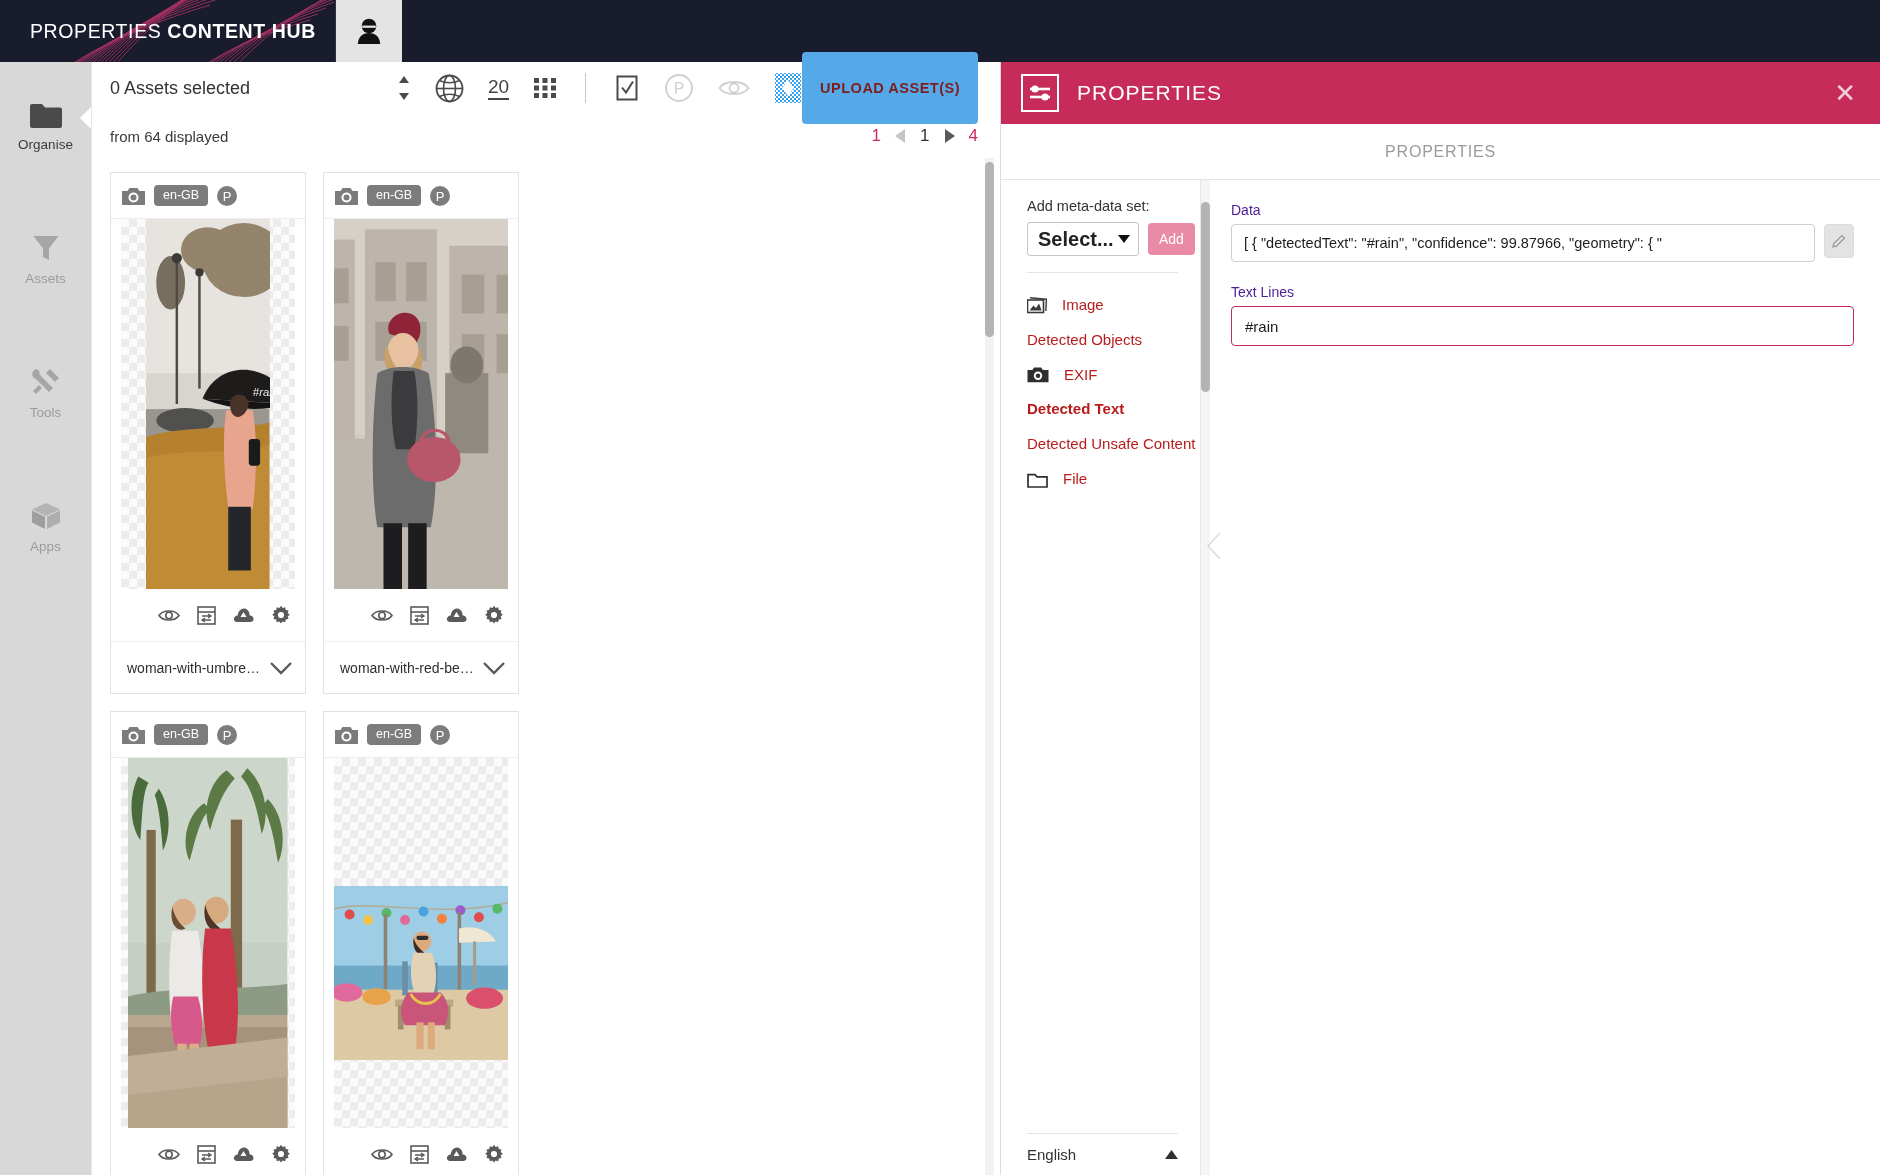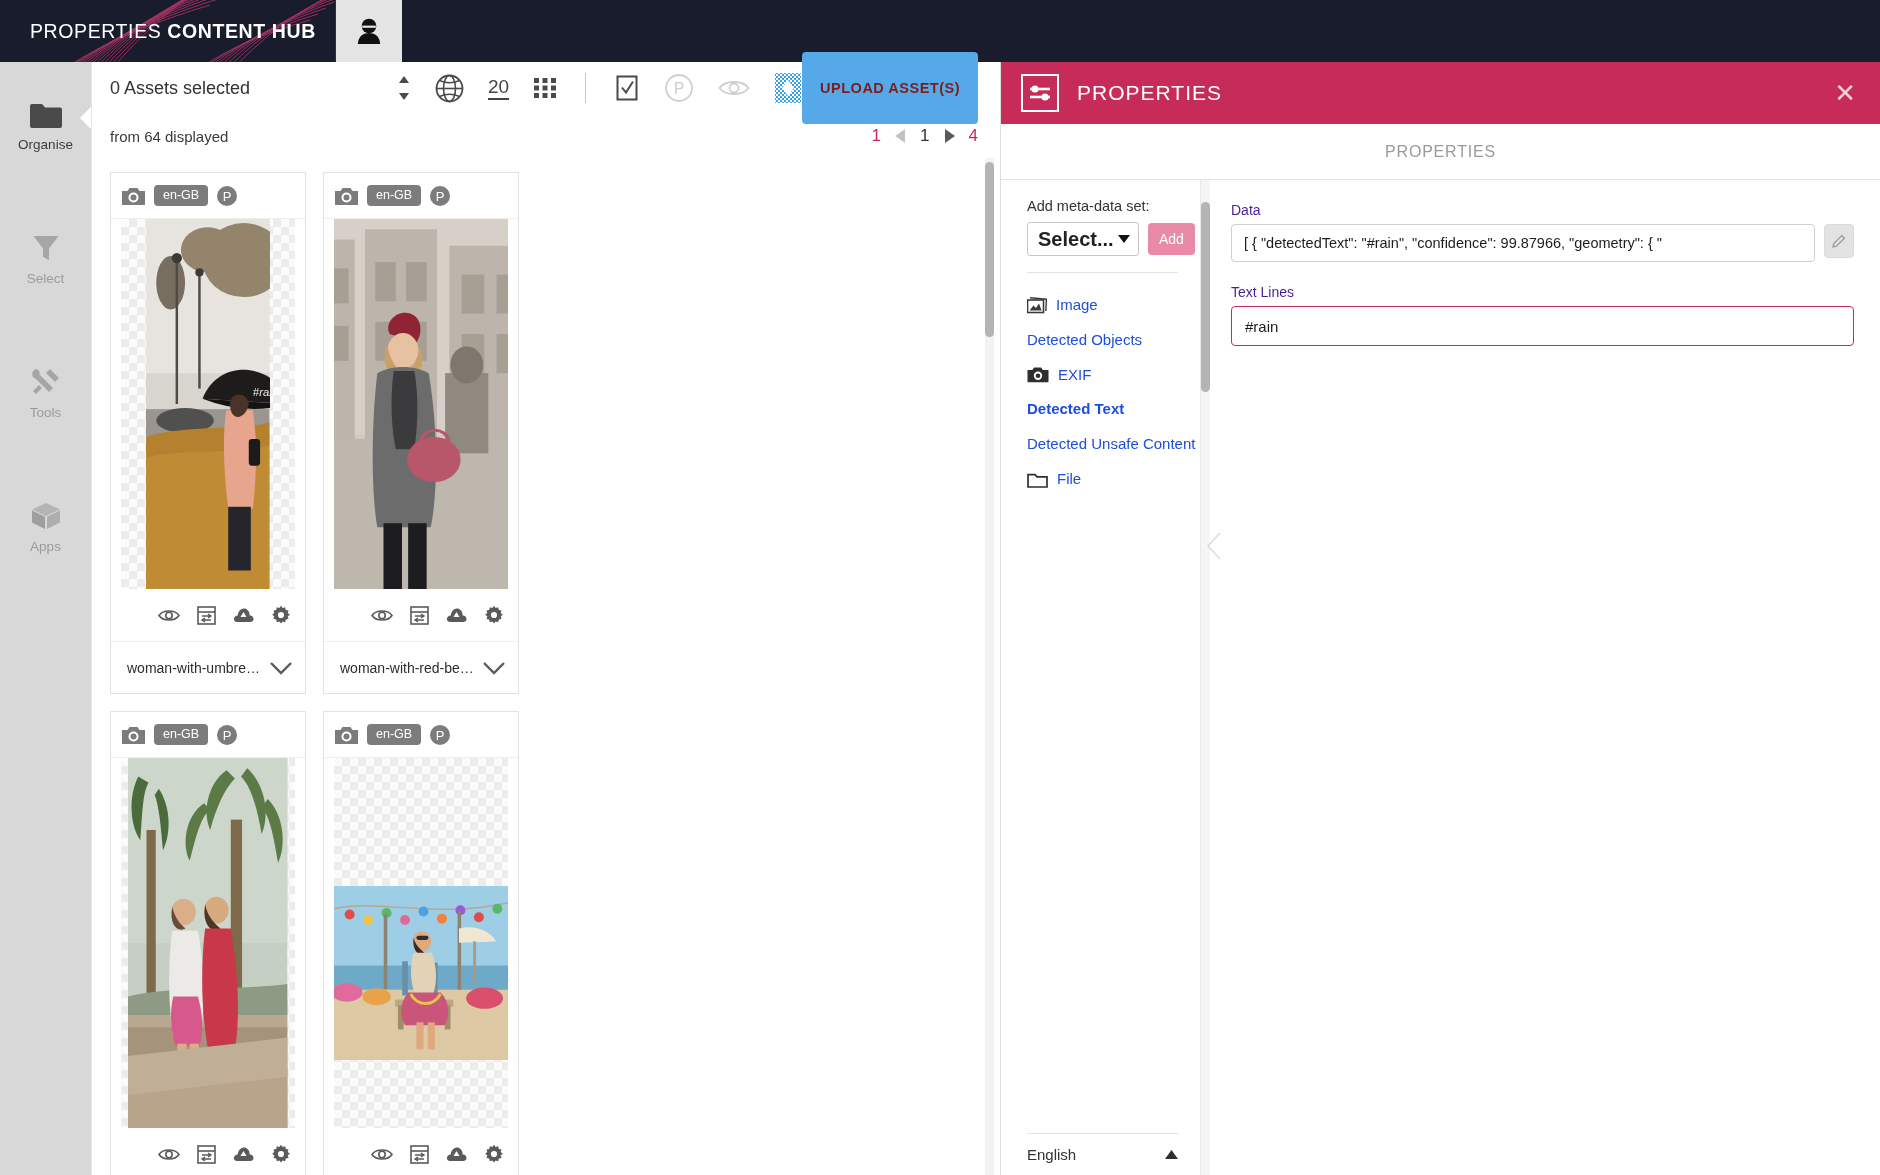--- a/index.html
+++ b/index.html
@@ -184,21 +184,21 @@
     background: #fff; display: flex; align-items: center; justify-content: space-between;
     padding: 0 8px 0 10px; font-size: 20px; font-weight: 700; color: #222; cursor: pointer;
   }
   .mn-add {
     background: #e98aa6; color: #fff; border: none; border-radius: 4px;
     font-size: 14px; padding: 8px 11px; cursor: pointer;
   }
   .mn-divider { height: 1px; background: #e4e4e4; margin: 16px 22px 0 0; }
   .mn-list { padding-top: 16px; display: flex; flex-direction: column; gap: 2px; }
   .mn-item {
-    display: flex; align-items: center; gap: 9px; font-size: 15px; color: #1d4ed8;
+    display: flex; align-items: center; gap: 15px; font-size: 15px; color: #b91c1c;
     padding: 7px 0; cursor: pointer; line-height: 1.25;
   }
   .mn-item.bold { font-weight: 700; }
   .mn-lang {
     position: absolute; left: 26px; right: 22px; bottom: 12px;
     border-top: 1px solid #e4e4e4; padding-top: 12px;
     display: flex; align-items: center; justify-content: space-between;
     font-size: 15px; color: #333; cursor: pointer;
   }
   .meta-scrollbar {
@@ -288,21 +288,21 @@
       <div class="rail-item active">
         <svg width="34" height="27" viewBox="0 0 34 27">
           <path d="M1 4 a2 2 0 0 1 2-2 h10 l3.2 3.4 H31 a2 2 0 0 1 2 2 V24 a2 2 0 0 1 -2 2 H3 a2 2 0 0 1 -2 -2 Z" fill="#4a4a4a"></path>
         </svg>
         <span class="rail-label">Organise</span>
       </div>
       <div class="rail-item">
         <svg width="30" height="30" viewBox="0 0 30 30">
           <path d="M2.5 3 H27.5 L18 15.5 V27 L12 24 V15.5 Z" fill="#a6a6a6"></path>
         </svg>
-        <span class="rail-label">Select</span>
+        <span class="rail-label">Assets</span>
       </div>
       <div class="rail-item">
         <svg width="32" height="30" viewBox="0 0 32 30">
           <path d="M4 3 C 1 6, 2 11, 6 12 L 14 20 L 19 25 L 23 21 L 17 15 L 9.5 7.5 C 10.5 4, 7 1, 4 3 Z" fill="#a6a6a6"></path>
           <path d="M20 2 L 29 11 L 25 15 L 16 6 Z" fill="#a6a6a6"></path>
           <path d="M3 24 L 9 18 L 12 21 L 6 27 Z" fill="#a6a6a6"></path>
         </svg>
         <span class="rail-label">Tools</span>
       </div>
       <div class="rail-item">

